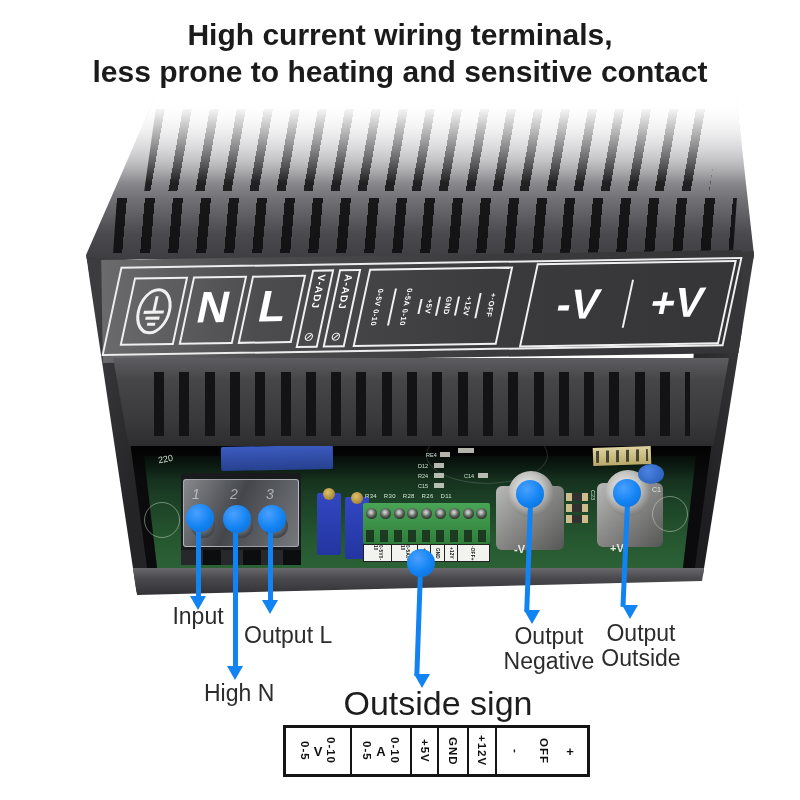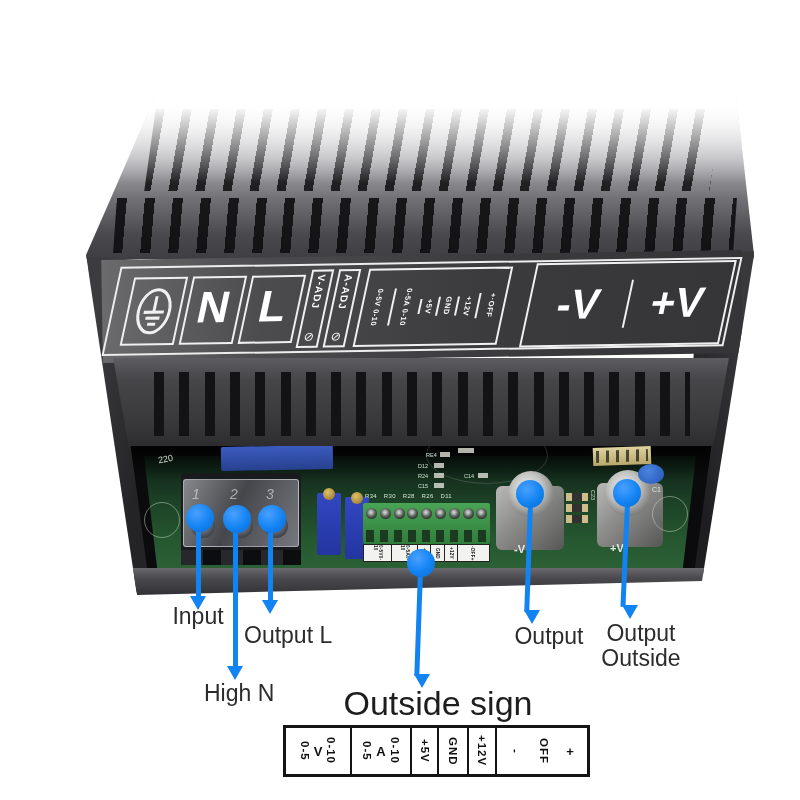--- a/index.html
+++ b/index.html
@@ -154,20 +154,22 @@
   .st-cell{display:flex;align-items:center;justify-content:center;gap:3px;border-right:2.5px solid #141414;box-sizing:border-box;}
   .st-cell:last-child{border-right:none;}
   .st-c1{width:66px;} .st-c2{width:60px;} .st-c3{width:27px;} .st-c4{width:30px;} .st-c5{width:28px;} .st-c6{width:90px;justify-content:space-evenly;}
   .st-rot{writing-mode:vertical-rl;font-size:11.5px;font-weight:bold;letter-spacing:1px;color:#101010;}
   .st-up{font-size:13px;font-weight:bold;color:#101010;}
 </style>
 </head>
 <body>
 
 <div id="title" class="abs">
+  <div>High current wiring terminals,</div>
+  <div>less prone to heating and sensitive contact</div>
 </div>
 
 <div id="device" class="abs">
   <div id="top-face" class="abs">
     <div id="vents-a" class="vents"></div>
     <div id="vents-b" class="vents"></div>
     <div id="overexposure" class="abs"></div>
   </div>
   <div id="wall-left" class="abs"></div>
   <div id="wall-right" class="abs"></div>
@@ -351,20 +353,21 @@
 <div id="head-6" class="ahead"></div>
 
 <div id="lbl-input-ground" class="lbl">
   <span style="display:block">Input</span>
 </div>
 <div id="lbl-input-l" class="lbl">Output L</div>
 <div id="lbl-input-n" class="lbl">High N</div>
 <div id="lbl-outside" class="lbl">Outside sign control</div>
 <div id="lbl-out-neg" class="lbl">
   <span style="display:block">Output</span>
+  <span style="display:block">Negative</span>
 </div>
 <div id="lbl-out-pos" class="lbl">
   <span style="display:block">Output</span>
   <span style="display:block">Outside</span>
 </div>
 
 <div id="sign-table" class="abs">
   <div class="st-cell st-c1">
     <span class="st-rot">0-5</span>
     <span class="st-up">V</span>

